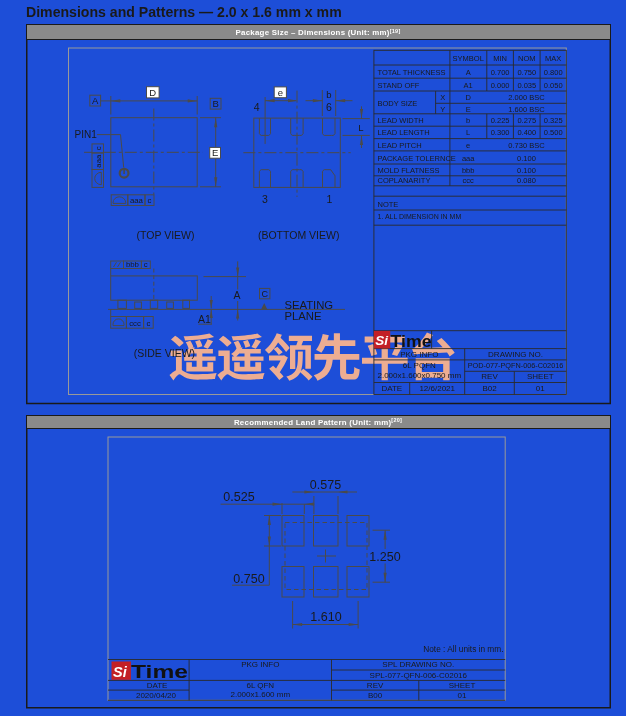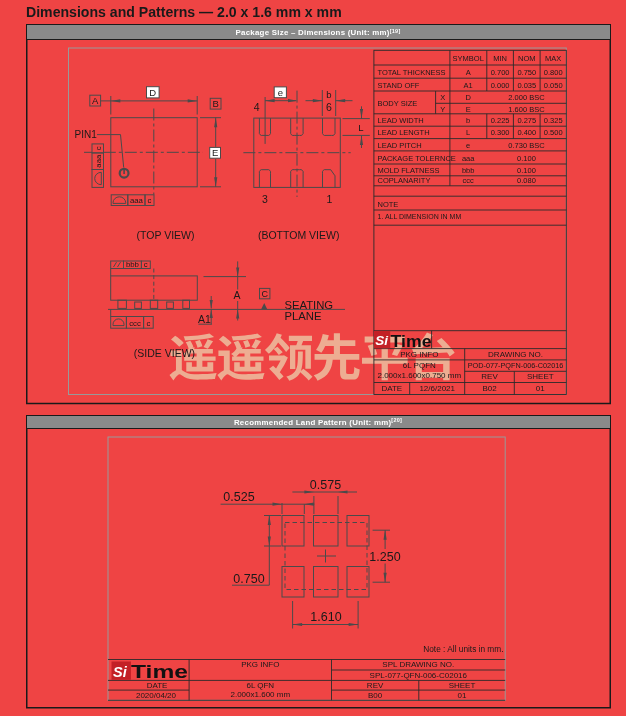--- a/index.html
+++ b/index.html
@@ -1,17 +1,17 @@
 <!DOCTYPE html>
 <html><head>
 <meta charset="utf-8">
 <style>
 html,body{margin:0;padding:0;background:#fff;}
 *{font-family:"Liberation Sans",sans-serif;}
-#page{position:relative;width:626px;height:716px;background:#ef4444;overflow:hidden;}
+#page{position:relative;width:626px;height:716px;background:#1d4ed8;overflow:hidden;}
 svg{position:absolute;left:0;top:0;}
 </style>
 </head>
 <body>
 <div id="page">
 <svg width="626" height="716" viewBox="0 0 626 716">
 
 <text x="26" y="16.8" font-size="14.1" font-weight="bold" fill="#1a1a1a">Dimensions and Patterns — 2.0 x 1.6 mm x mm</text>
 
 <rect x="26.75" y="24.75" width="583.5" height="378.75" fill="none" stroke="#1a1a1a" stroke-width="1.5"></rect>

